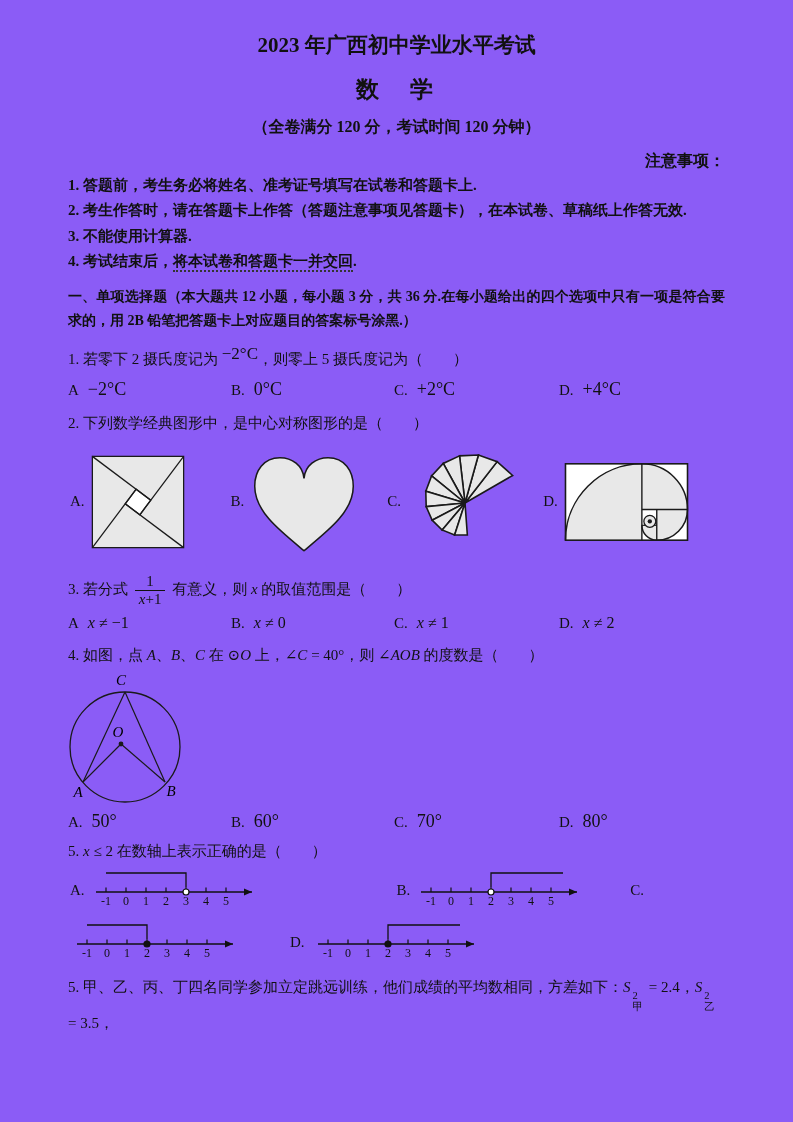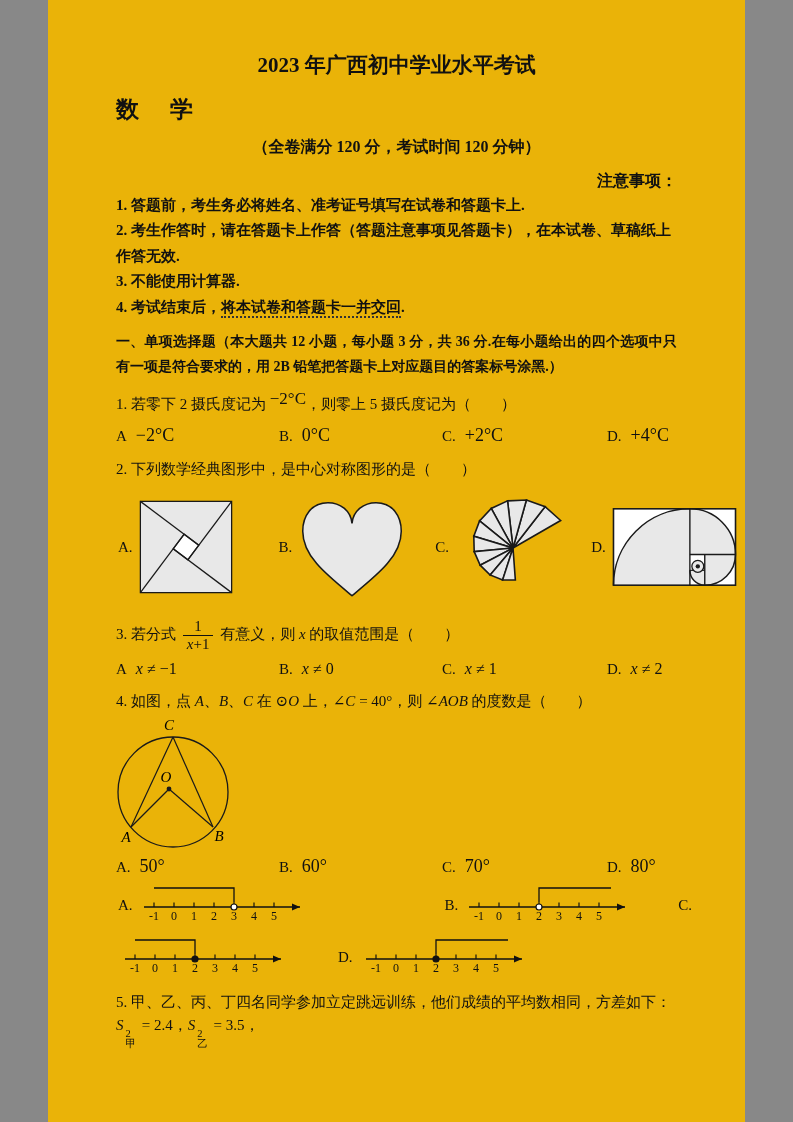--- a/index.html
+++ b/index.html
@@ -1,22 +1,22 @@
 <!DOCTYPE html>
 <html><head>
 <meta charset="utf-8">
 <style>
   html,body{margin:0;padding:0;background:#888;}
   .page{
-    width:697px;height:1122px;margin:0 auto;background:#eab308;color:#111;
+    width:793px;height:1122px;margin:0 auto;background:#8b5cf6;color:#111;
     font-family:"Liberation Serif","DejaVu Serif",serif;
-    box-sizing:border-box;padding:52px 68px 0 68px;position:relative;overflow:hidden;
+    box-sizing:border-box;padding:32px 68px 0 68px;position:relative;overflow:hidden;
   }
   .doc-title{text-align:center;font-size:21px;font-weight:700;line-height:1.25;}
-  .doc-subject{font-size:23px;font-weight:700;margin-top:16px;letter-spacing:4px;}
+  .doc-subject{text-align:center;font-size:23px;font-weight:700;margin-top:16px;letter-spacing:4px;}
   .doc-info{text-align:center;font-size:16px;font-weight:700;margin-top:12px;}
   .notice-heading{font-size:16px;font-weight:700;margin-top:12px;line-height:1.4;text-align:right;}
   .notice-item{font-size:15px;font-weight:700;line-height:1.7;}
   .seg-dots{border-bottom:2px dotted #333;padding-bottom:1px;}
   .section-heading{font-size:14px;font-weight:700;line-height:1.75;margin-top:10px;text-align:justify;}
   .q{font-size:15px;line-height:1.5;margin-top:12px;}
   .opts{display:grid;grid-template-columns:163px 163px 165px 1fr;margin-top:8px;font-size:15px;align-items:baseline;}
   .opt .opt-val{font-size:18px;margin-left:9px;font-family:"Liberation Serif","DejaVu Serif",serif;}
   .opt .opt-val-m{font-size:16px;margin-left:9px;}
   .seg-i{font-style:italic;font-family:"Liberation Serif","DejaVu Serif",serif;}
@@ -144,20 +144,21 @@
     <text x="103" y="125" text-anchor="middle" font-size="15" font-style="italic">B</text>
   </svg>
   <div class="opts" style="margin-top:2px">
     <span class="opt"><span>A.</span><span class="opt-val">50°</span></span>
     <span class="opt"><span>B.</span><span class="opt-val">60°</span></span>
     <span class="opt"><span>C.</span><span class="opt-val">70°</span></span>
     <span class="opt"><span>D.</span><span class="opt-val">80°</span></span>
   </div>
 
   
+  <div class="q" style="margin-top:8px"><span>5. </span><span class="seg-i">x</span><span> ≤ 2 在数轴上表示正确的是（　　）</span></div>
   <div class="nl-row">
     <span class="nl-label" style="margin-left:2px">A.</span>
     <span class="figure" style="margin-left:10px"><svg width="172" height="46">
           <line x1="1" y1="27" x2="157" y2="27" stroke="#111" stroke-width="1.3"></line>
           <polygon points="157,27 149,23.5 149,30.5" fill="#111"></polygon>
           <line x1="11" y1="22.5" x2="11" y2="27" stroke="#111" stroke-width="1.2"></line>
           <text x="11" y="40" text-anchor="middle" font-size="12" fill="#111">-1</text>
           <line x1="31" y1="22.5" x2="31" y2="27" stroke="#111" stroke-width="1.2"></line>
           <text x="31" y="40" text-anchor="middle" font-size="12" fill="#111">0</text>
           <line x1="51" y1="22.5" x2="51" y2="27" stroke="#111" stroke-width="1.2"></line>

